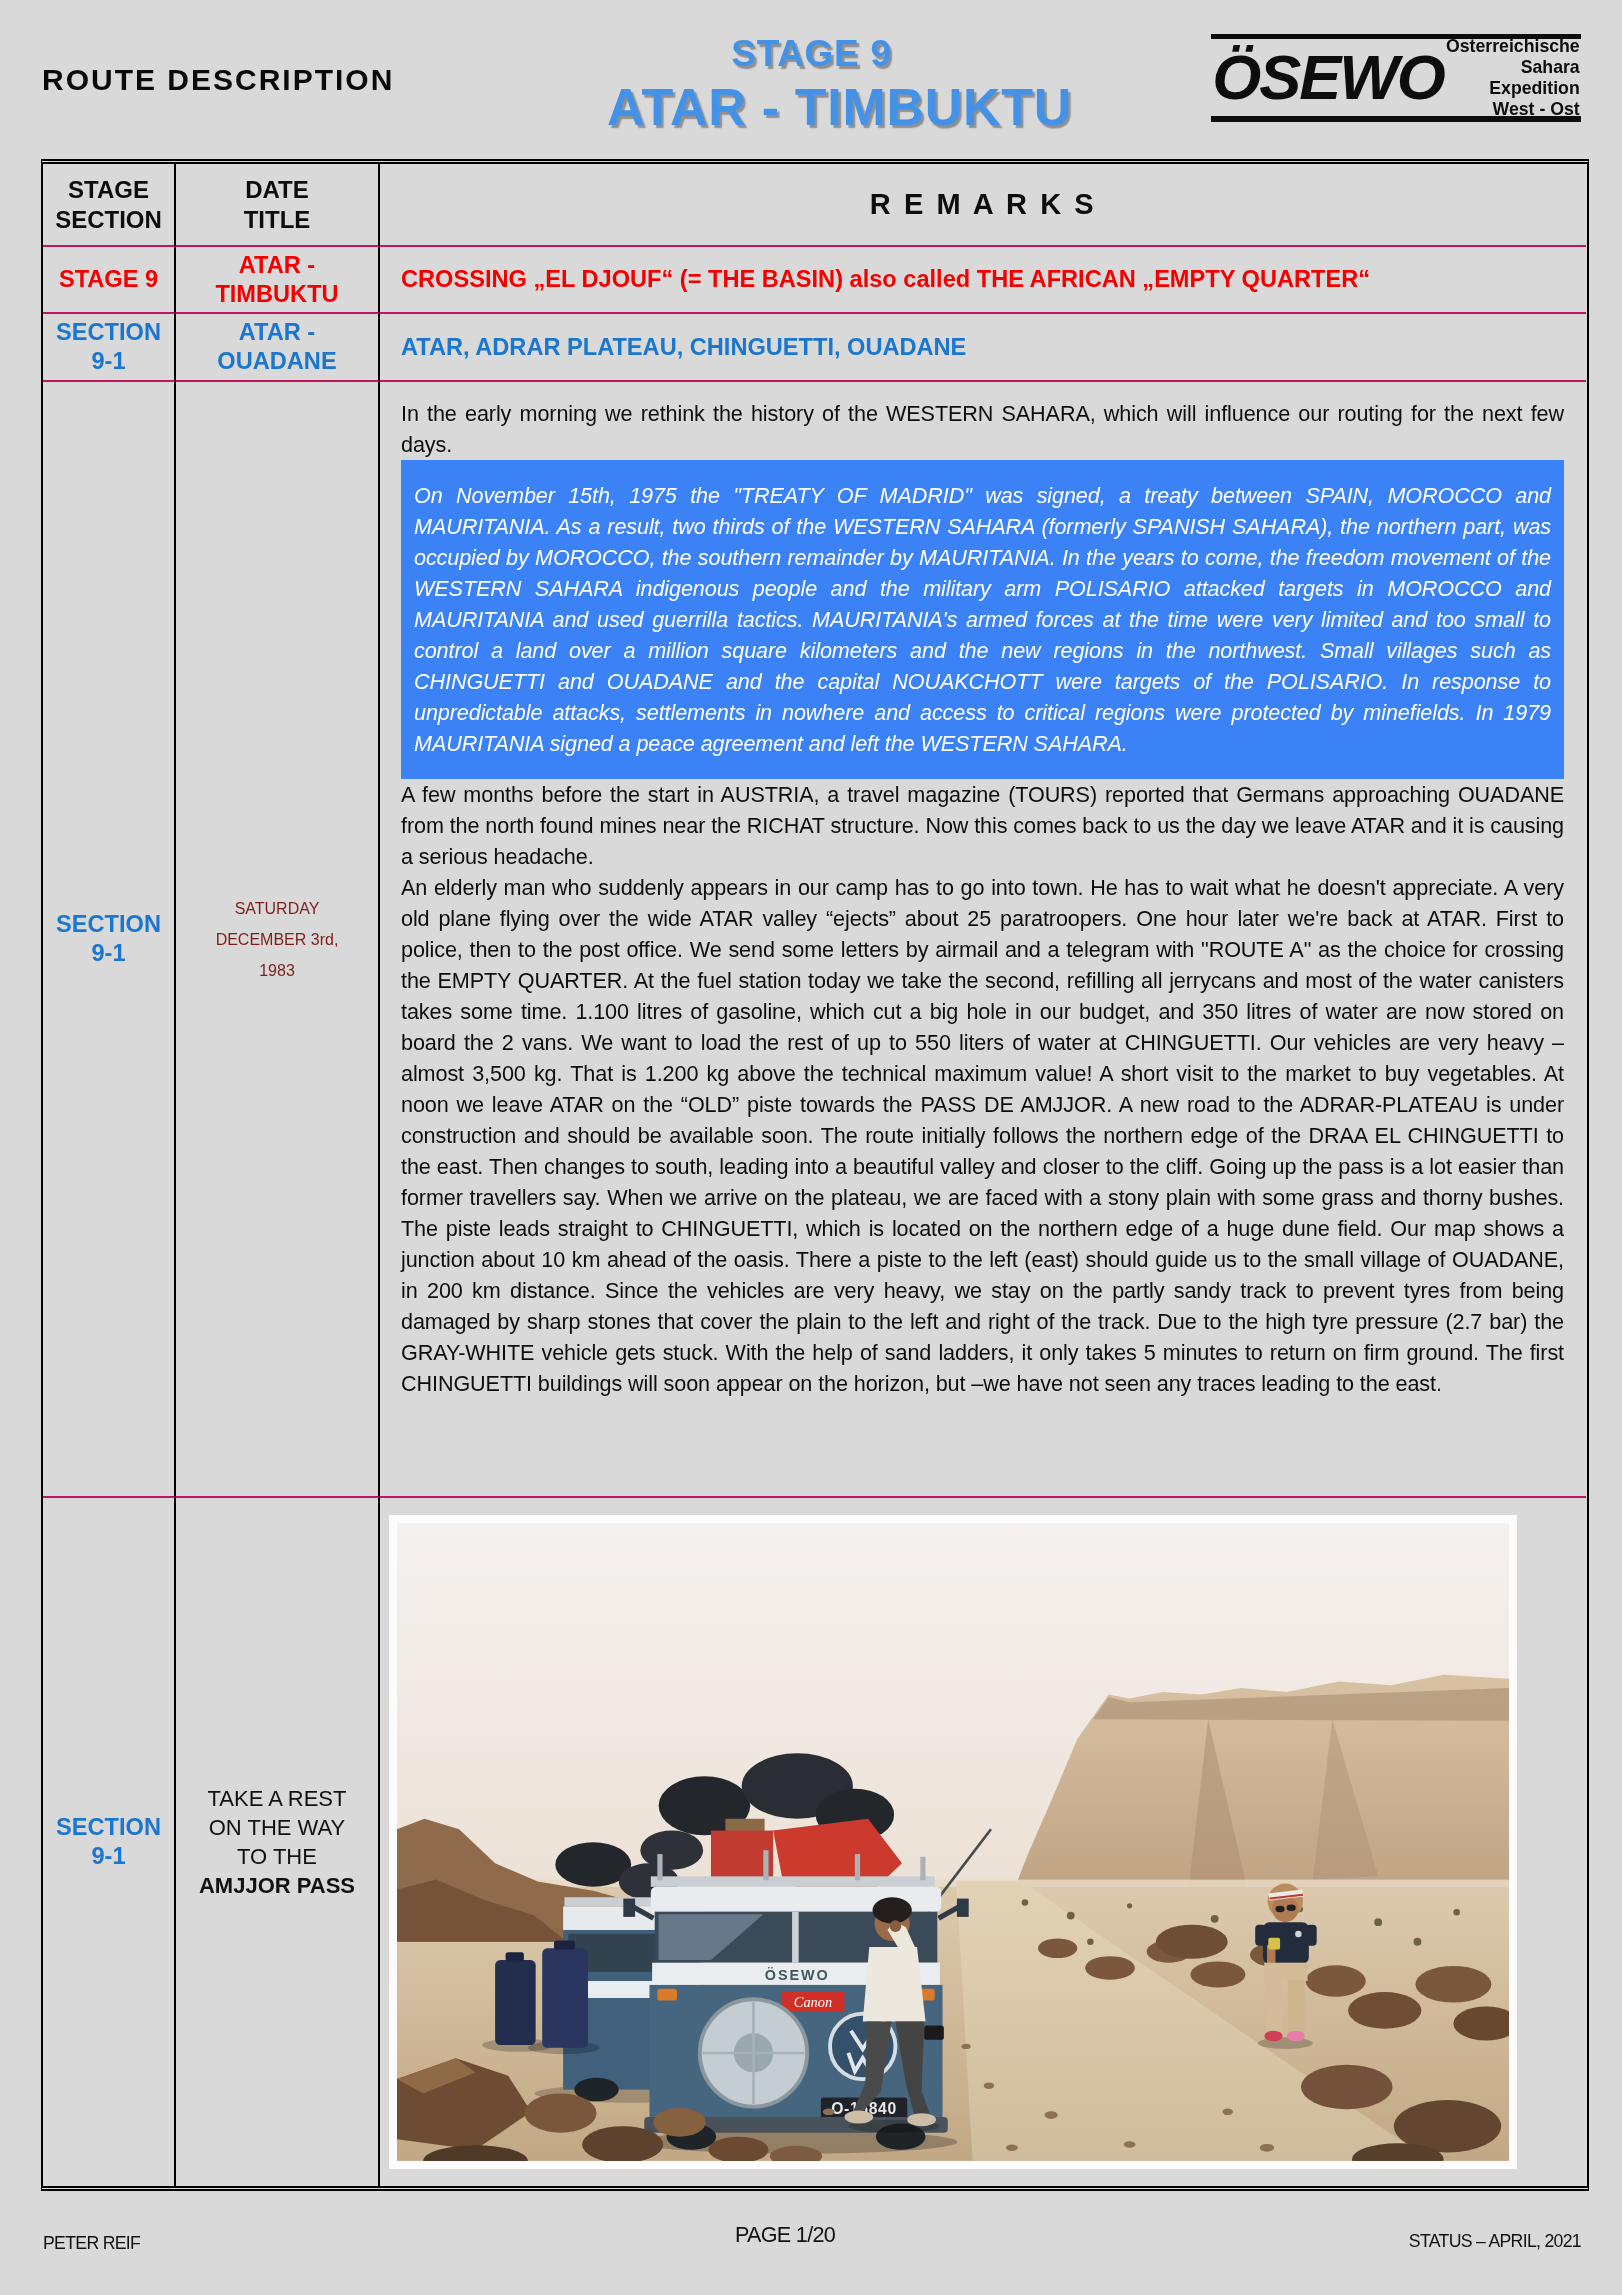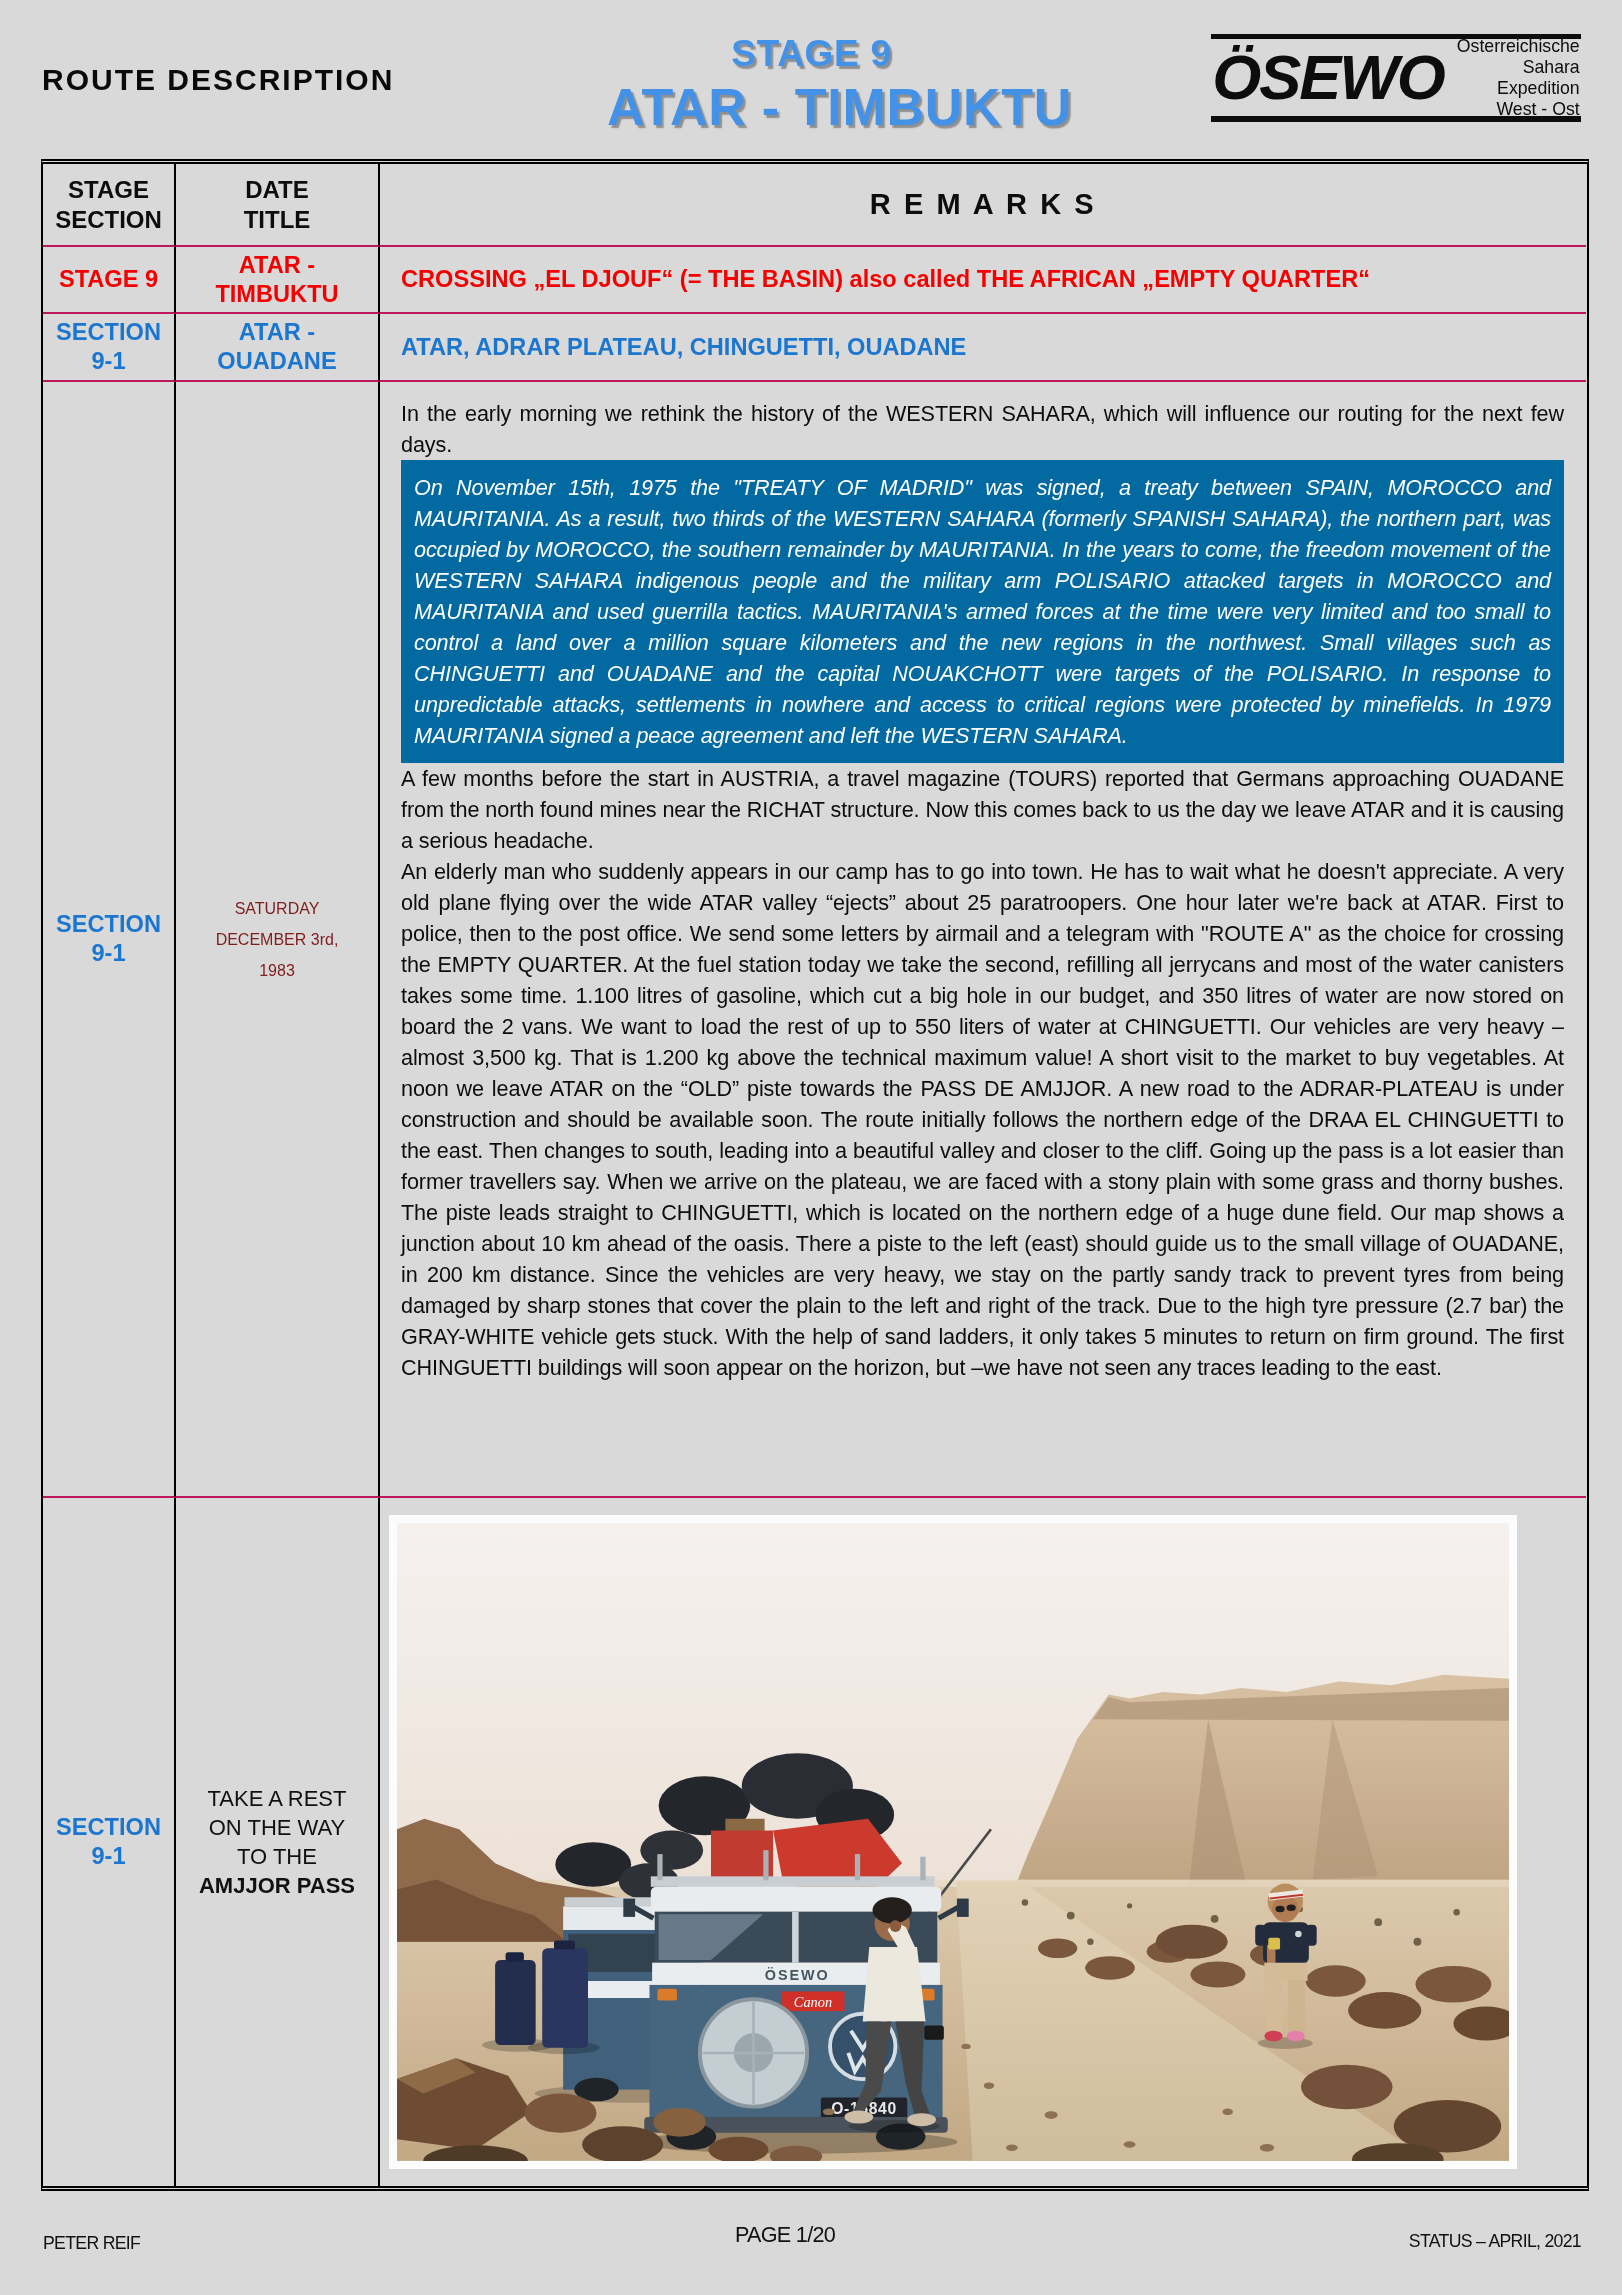--- a/index.html
+++ b/index.html
@@ -10,21 +10,21 @@
   .doc-title{position:absolute;left:42px;top:63px;font-size:30px;font-weight:bold;letter-spacing:2px;color:#0a0a0a;}
   .stage-head{position:absolute;left:0;width:1623px;text-align:center;color:#4392e8;font-weight:bold;
               text-shadow:2.6px 2.6px 1.3px #8f8f8f;}
   .stage-label{top:33px;font-size:37px;letter-spacing:0.7px;}
   .stage-title{top:77px;font-size:52px;letter-spacing:0.7px;padding-left:28px;}
 
   .logo{position:absolute;left:1211px;top:34px;width:370px;}
   .logo-bar{height:5.2px;background:#0d0d0d;}
   .logo-mid{display:flex;justify-content:space-between;align-items:center;padding:2.6px 1.3px;height:72px;}
   .logo-name{font-size:63px;font-weight:bold;font-style:italic;letter-spacing:-2px;color:#0d0d0d;line-height:65px;}
-  .logo-sub{text-align:right;font-size:17.7px;font-weight:normal;line-height:21px;color:#0d0d0d;}
+  .logo-sub{text-align:right;font-size:17.7px;font-weight:bold;line-height:21px;color:#0d0d0d;}
 
   
   .rtable{position:absolute;left:41px;top:159px;width:1548px;height:2032px;box-sizing:border-box;
           display:grid;grid-template-columns:133px 204px 1206px;grid-template-rows:83px 67px 68px 1116px 1fr;
           border-left:2.6px solid #000;border-right:2.6px solid #000;border-top:5.2px double #000;border-bottom:5.2px double #000;
           background:#d9d9d9;}
   .cell{box-sizing:border-box;border-right:2px solid #000;border-bottom:2px solid #be185d;
         display:flex;flex-direction:column;align-items:center;justify-content:center;
         text-align:center;overflow:hidden;}
   .cell.last-col{border-right:none;}
@@ -34,21 +34,21 @@
   .red{color:#f40000;}
   .blue{color:#1a76cf;}
   .rowtitle{font-size:23.6px;font-weight:bold;line-height:29px;}
   .remarks-cell{align-items:flex-start;justify-content:center;text-align:left;padding-left:21px;}
   .datecell{font-size:16px;line-height:31px;font-weight:normal;color:#7f1d1d;}
 
   
   .bodycell{display:block;padding:15.7px 22px 0 21px;font-size:21.6px;line-height:31px;
             text-align:justify;color:#0d0d0d;letter-spacing:-0.1px;}
   .bodycell p{margin:0;}
-  .history{background:#0369a1;color:#ffffff;font-style:italic;padding:12px 13px;margin:10.5px 0 11.8px 0;}
+  .history{background:#3b82f6;color:#ffffff;font-style:italic;padding:20px 13px;margin:10.5px 0 11.8px 0;}
 
   
   .photocell{display:block;padding:17px 0 0 9.2px;}
   .photo-frame{background:#fcfcfc;width:1128px;height:654px;padding:7.9px;box-sizing:border-box;}
 
   .titlecell-lines{font-size:22px;line-height:29px;color:#111;}
   .titlecell-lines .b{font-weight:bold;}
 
   
   .foot{position:absolute;color:#111;}

